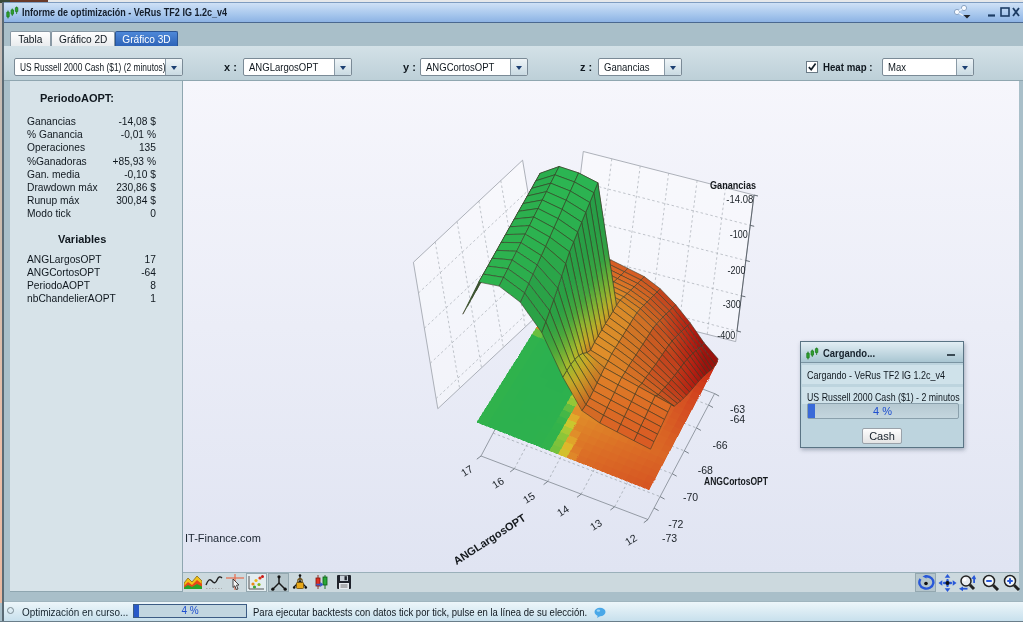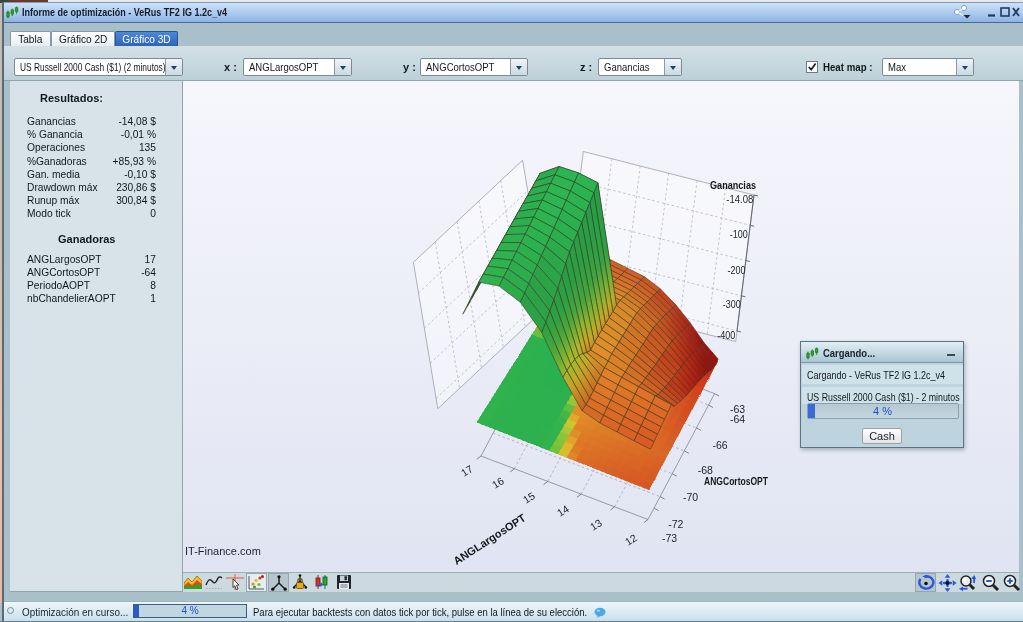--- a/index.html
+++ b/index.html
@@ -75,38 +75,38 @@
 <svg width="10" height="10" viewBox="0 0 10 10" style="margin:0">
       <path d="M1.8 5.2 L4.2 7.6 L8.6 1.6" stroke="#14202a" stroke-width="1.7" fill="none"></path>
     </svg></div>
 <div class="abs txt bold" style="left:823px;top:61px;transform:scaleX(0.88);transform-origin:left center">Heat map :</div>
 <div class="combo" style="left:882px;top:57.5px;width:92px;height:18px">
     <span class="cl">Max</span>
     <span class="ca"></span>
   </div>
 
 <div class="abs" style="left:10px;top:81px;width:173px;height:511px;background:#d7e3e9;border-right:1px solid #8fa6b0;border-bottom:1px solid #8fa6b0"></div>
-<div class="abs txt bold" style="left:40px;top:92px">Resultados:</div>
+<div class="abs txt bold" style="left:40px;top:92px">PeriodoAOPT:</div>
 <div class="abs txt" style="left:27px;top:115px;transform:scaleX(0.93);transform-origin:left center">Ganancias</div>
 <div class="abs txt" style="left:27px;top:115px;width:129px;text-align:right;transform:scaleX(0.93);transform-origin:right center">-14,08 $</div>
 <div class="abs txt" style="left:27px;top:128.2px;transform:scaleX(0.93);transform-origin:left center">% Ganancia</div>
 <div class="abs txt" style="left:27px;top:128.2px;width:129px;text-align:right;transform:scaleX(0.93);transform-origin:right center">-0,01 %</div>
 <div class="abs txt" style="left:27px;top:141.39999999999998px;transform:scaleX(0.93);transform-origin:left center">Operaciones</div>
 <div class="abs txt" style="left:27px;top:141.39999999999998px;width:129px;text-align:right;transform:scaleX(0.93);transform-origin:right center">135</div>
 <div class="abs txt" style="left:27px;top:154.59999999999997px;transform:scaleX(0.93);transform-origin:left center">%Ganadoras</div>
 <div class="abs txt" style="left:27px;top:154.59999999999997px;width:129px;text-align:right;transform:scaleX(0.93);transform-origin:right center">+85,93 %</div>
 <div class="abs txt" style="left:27px;top:167.79999999999995px;transform:scaleX(0.93);transform-origin:left center">Gan. media</div>
 <div class="abs txt" style="left:27px;top:167.79999999999995px;width:129px;text-align:right;transform:scaleX(0.93);transform-origin:right center">-0,10 $</div>
 <div class="abs txt" style="left:27px;top:180.99999999999994px;transform:scaleX(0.93);transform-origin:left center">Drawdown máx</div>
 <div class="abs txt" style="left:27px;top:180.99999999999994px;width:129px;text-align:right;transform:scaleX(0.93);transform-origin:right center">230,86 $</div>
 <div class="abs txt" style="left:27px;top:194.19999999999993px;transform:scaleX(0.93);transform-origin:left center">Runup máx</div>
 <div class="abs txt" style="left:27px;top:194.19999999999993px;width:129px;text-align:right;transform:scaleX(0.93);transform-origin:right center">300,84 $</div>
 <div class="abs txt" style="left:27px;top:207.39999999999992px;transform:scaleX(0.93);transform-origin:left center">Modo tick</div>
 <div class="abs txt" style="left:27px;top:207.39999999999992px;width:129px;text-align:right;transform:scaleX(0.93);transform-origin:right center">0</div>
-<div class="abs txt bold" style="left:58px;top:232.5px">Ganadoras</div>
+<div class="abs txt bold" style="left:58px;top:232.5px">Variables</div>
 <div class="abs txt" style="left:27px;top:252.5px;transform:scaleX(0.93);transform-origin:left center">ANGLargosOPT</div>
 <div class="abs txt" style="left:27px;top:252.5px;width:129px;text-align:right;transform:scaleX(0.93);transform-origin:right center">17</div>
 <div class="abs txt" style="left:27px;top:265.7px;transform:scaleX(0.93);transform-origin:left center">ANGCortosOPT</div>
 <div class="abs txt" style="left:27px;top:265.7px;width:129px;text-align:right;transform:scaleX(0.93);transform-origin:right center">-64</div>
 <div class="abs txt" style="left:27px;top:278.9px;transform:scaleX(0.93);transform-origin:left center">PeriodoAOPT</div>
 <div class="abs txt" style="left:27px;top:278.9px;width:129px;text-align:right;transform:scaleX(0.93);transform-origin:right center">8</div>
 <div class="abs txt" style="left:27px;top:292.09999999999997px;transform:scaleX(0.93);transform-origin:left center">nbChandelierAOPT</div>
 <div class="abs txt" style="left:27px;top:292.09999999999997px;width:129px;text-align:right;transform:scaleX(0.93);transform-origin:right center">1</div>
 
 <div class="abs" style="left:183px;top:81px;width:836px;height:491px;background:linear-gradient(#f6f6fc,#e0e4f2)"></div>
@@ -1424,21 +1424,21 @@
 <text x="490" y="543" font-size="11" font-weight="bold" fill="#14181c" text-anchor="middle" transform="rotate(-33 490 540)">ANGLargosOPT</text>
 <text x="737.5" y="412.9" font-size="10.5" fill="#20262c" text-anchor="middle">-63</text>
 <text x="737.5" y="423.3" font-size="10.5" fill="#20262c" text-anchor="middle">-64</text>
 <text x="720.1" y="448.8" font-size="10.5" fill="#20262c" text-anchor="middle">-66</text>
 <text x="705.3" y="473.9" font-size="10.5" fill="#20262c" text-anchor="middle">-68</text>
 <text x="690.5" y="500.5" font-size="10.5" fill="#20262c" text-anchor="middle">-70</text>
 <text x="675.8" y="527.5" font-size="10.5" fill="#20262c" text-anchor="middle">-72</text>
 <text x="669.5" y="542.3" font-size="10.5" fill="#20262c" text-anchor="middle">-73</text>
 <text x="736" y="485" font-size="11" font-weight="bold" fill="#14181c" text-anchor="middle" textLength="64" lengthAdjust="spacingAndGlyphs">ANGCortosOPT</text>
 </svg></div>
-<div class="abs txt" style="left:185px;top:545px;color:#1a2430">IT-Finance.com</div>
+<div class="abs txt" style="left:185px;top:532px;color:#1a2430">IT-Finance.com</div>
 <div class="abs" style="left:183px;top:571.5px;width:836px;height:20.5px;background:#ccd9de;border-top:1px solid #9ab0ba"></div>
 <div class="abs" style="left:182px;top:572.5px;width:21px;height:19px;text-align:center;padding-top:1.5px"><svg width="18" height="15" viewBox="0 0 18 15">
       <path d="M0 15 L0 9 L4 4 L8 8 L13 2 L18 7 L18 15 Z" fill="#f2c218" stroke="#8a6a10" stroke-width="0.8"></path>
       <path d="M0 15 L0 12 L4 8 L8 11 L13 6 L18 10 L18 15 Z" fill="#e84818"></path>
       <path d="M0 15 L0 13.5 L4 11 L8 13 L13 10 L18 12.5 L18 15 Z" fill="#28a428"></path>
     </svg></div>
 <div class="abs" style="left:203.5px;top:572.5px;width:21px;height:19px;text-align:center;padding-top:1.5px"><svg width="18" height="15" viewBox="0 0 18 15">
       <path d="M1 11 Q4 3 7 7 T12 6 T17 4" fill="none" stroke="#222" stroke-width="1.4"></path>
       <path d="M1 14.5 L17 14.5" stroke="#999" stroke-width="0.7" stroke-dasharray="1.5,1.5"></path>
     </svg></div>

